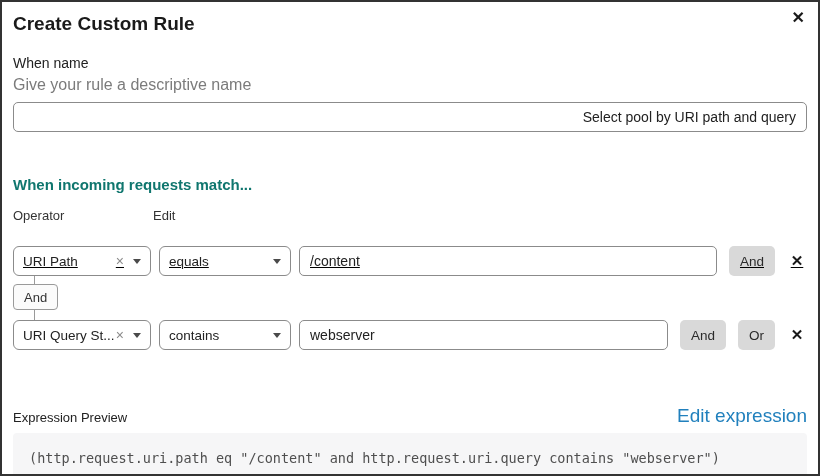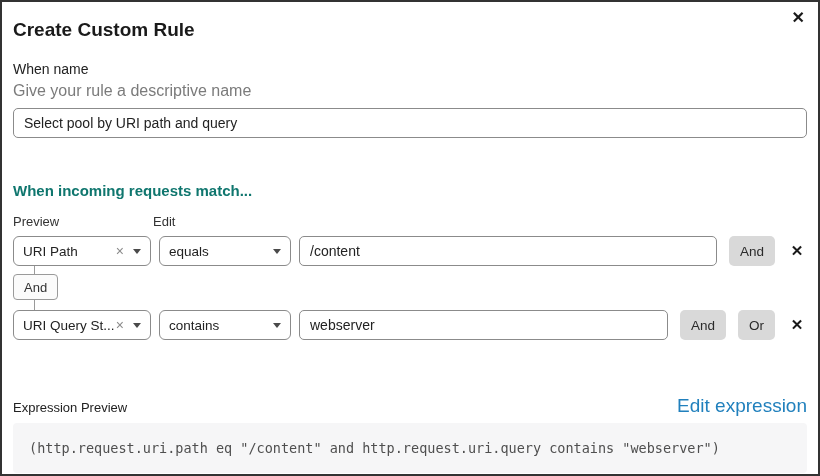--- a/index.html
+++ b/index.html
@@ -10,21 +10,21 @@
     position: relative;
     width: 820px;
     height: 476px;
     background: #fff;
     border: 2px solid #333;
     padding: 0 11px;
     overflow: hidden;
   }
 
   .modal-title {
-    margin-top: 16px;
+    margin-top: 10px;
     font-size: 19px;
     line-height: 24px;
     font-weight: bold;
     color: #1a1a1a;
   }
 
   .close-btn {
     position: absolute;
     top: 6px;
     right: 13px;
@@ -56,21 +56,21 @@
     border: 1px solid #8b8b8b;
     border-radius: 5px;
     padding: 0 10px;
     font-family: "Liberation Sans", sans-serif;
     font-size: 14px;
     color: #222;
     background: #fff;
     outline: none;
   }
 
-  .rule-input { margin-top: 9px; }
+  .rule-input { margin-top: 9px; text-align: right; }
 
   .match-heading {
     margin-top: 44px;
     font-size: 15px;
     line-height: 18px;
     font-weight: bold;
     color: #0f766e;
   }
 
   .col-labels {
@@ -81,21 +81,21 @@
     color: #333;
   }
   .col-field { width: 146px; }
   .col-operator { width: 140px; }
 
   .match-row {
     display: flex;
     align-items: center;
     height: 30px;
   }
-  .row-1 { margin-top: 6px; }
+  .row-1 { margin-top: 22px; text-decoration: underline; }
 
   .select {
     height: 30px;
     border: 1px solid #8b8b8b;
     border-radius: 6px;
     background: #fff;
     display: flex;
     align-items: center;
     justify-content: space-between;
     padding: 0 9px;
@@ -217,21 +217,21 @@
 
   <h1 class="modal-title">Create Custom Rule</h1>
 
   <div class="rule-label">When name</div>
   <div class="rule-desc">Give your rule a descriptive name</div>
   <input class="text-input rule-input" type="text" value="Select pool by URI path and query" style="">
 
   <div class="match-heading">When incoming requests match...</div>
 
   <div class="col-labels">
-    <div class="col-operator">Preview</div>
+    <div class="col-operator">Operator</div>
     <div class="col-value">Edit</div>
   </div>
 
   <div class="match-row row-1">
     <div class="select select-field">
       <span class="select-text">URI Path</span>
       <span class="select-right">
         <span class="clear-x">×</span>
         <span class="caret"></span>
       </span>

